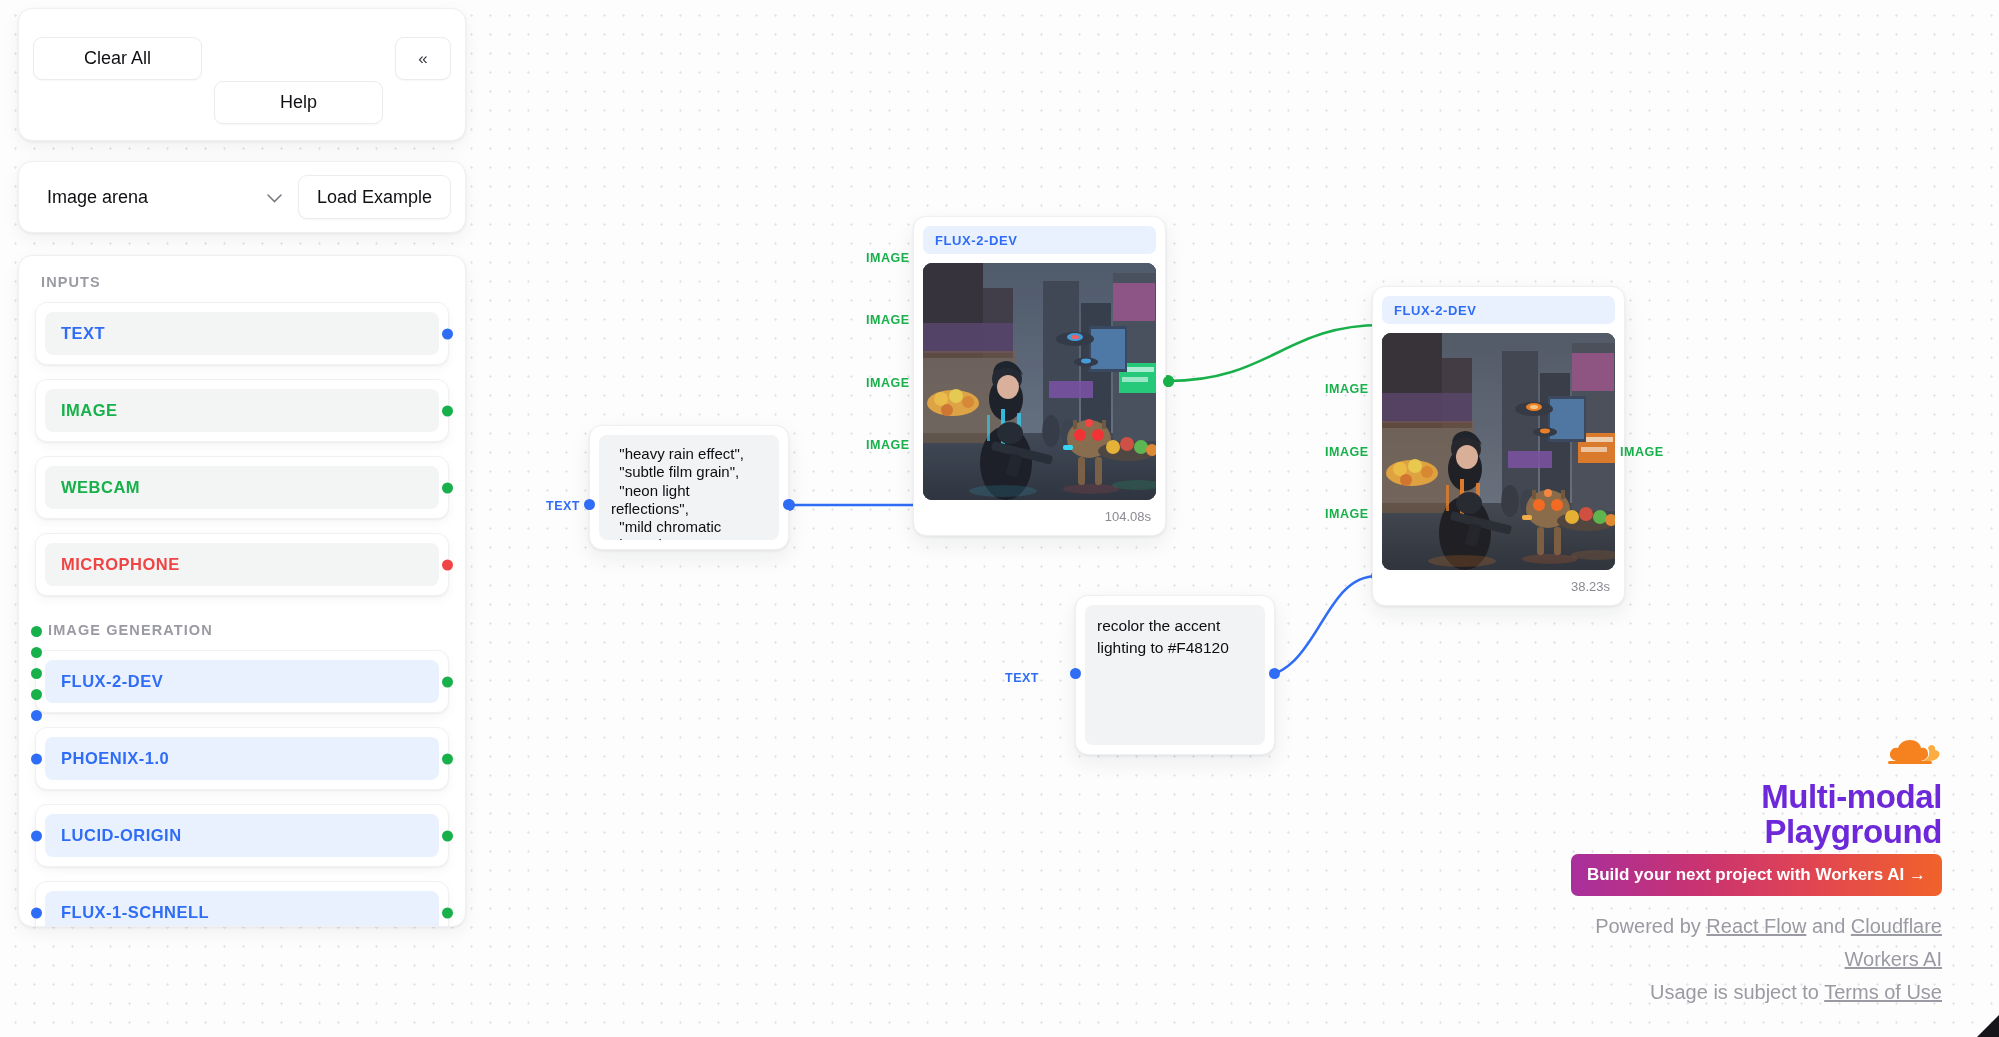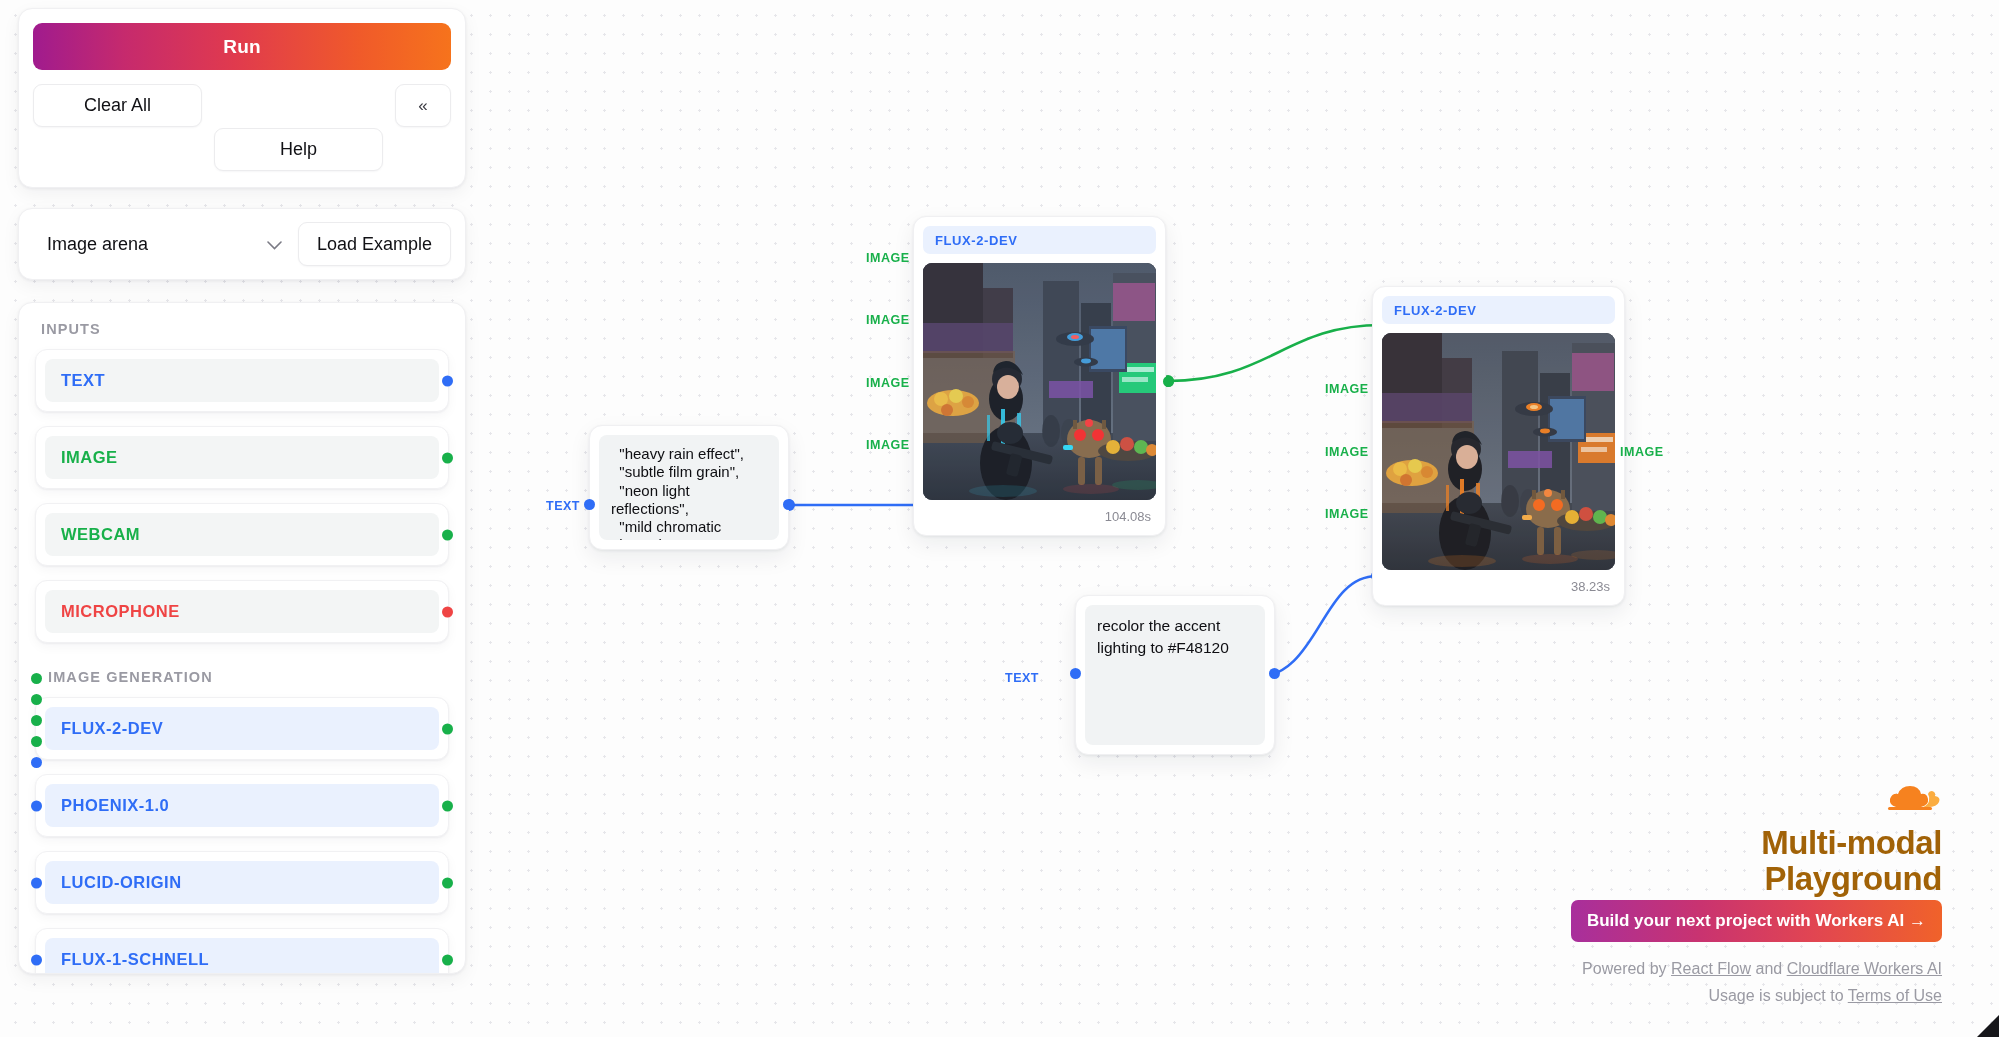--- a/index.html
+++ b/index.html
@@ -281,37 +281,37 @@
     bottom: 28px;
     width: 420px;
     text-align: right;
     z-index: 30;
   }
   #cloudflare-logo { margin-bottom: 6px; }
   #brand-title {
     font-size: 33px;
     line-height: 1.08;
     font-weight: 700;
-    color: #a16207;
+    color: #6d28d9;
     letter-spacing: -.4px;
   }
   #cta-button {
     display: inline-block;
     margin-top: 4px;
     padding: 11px 16px;
     border: none;
     border-radius: 7px;
     color: #ffffff;
     font-size: 17px;
     font-weight: 700;
     cursor: pointer;
     font-family: inherit;
     background: linear-gradient(90deg,#a82f9c 0%, #c93370 35%, #e14552 65%, #f0622a 100%);
   }
-  #footer-lines { margin-top: 14px; font-size: 16px; color: #9a9aa3; line-height: 1.65; }
+  #footer-lines { margin-top: 14px; font-size: 20px; color: #9a9aa3; line-height: 1.65; }
   #footer-lines a { color: #9a9aa3; text-decoration: underline; cursor: pointer; }
 
   
   #resize-corner {
     position: absolute;
     right: 0; bottom: 0;
     width: 26px; height: 26px;
     z-index: 45;
   }
 </style>
@@ -549,21 +549,20 @@
       <span>IMAGE</span>
     </div>
     <div class="port-label pl-green pl-right" style="left:1620px; top:445px;">
       <span>IMAGE</span>
     </div>
   </div>
 
   <div id="sidebar">
 
     <div class="panel" id="actions-panel">
-      <button id="run-button">Run</button>
       <div id="action-row">
         <button class="ghost-btn" id="clear-all-button">Clear All</button>
         <button class="ghost-btn" id="help-button">Help</button>
         <button class="ghost-btn" id="collapse-button">«</button>
       </div>
     </div>
 
     <div class="panel" id="example-panel">
       <div id="arena-select">
         <span>Image arena</span>

